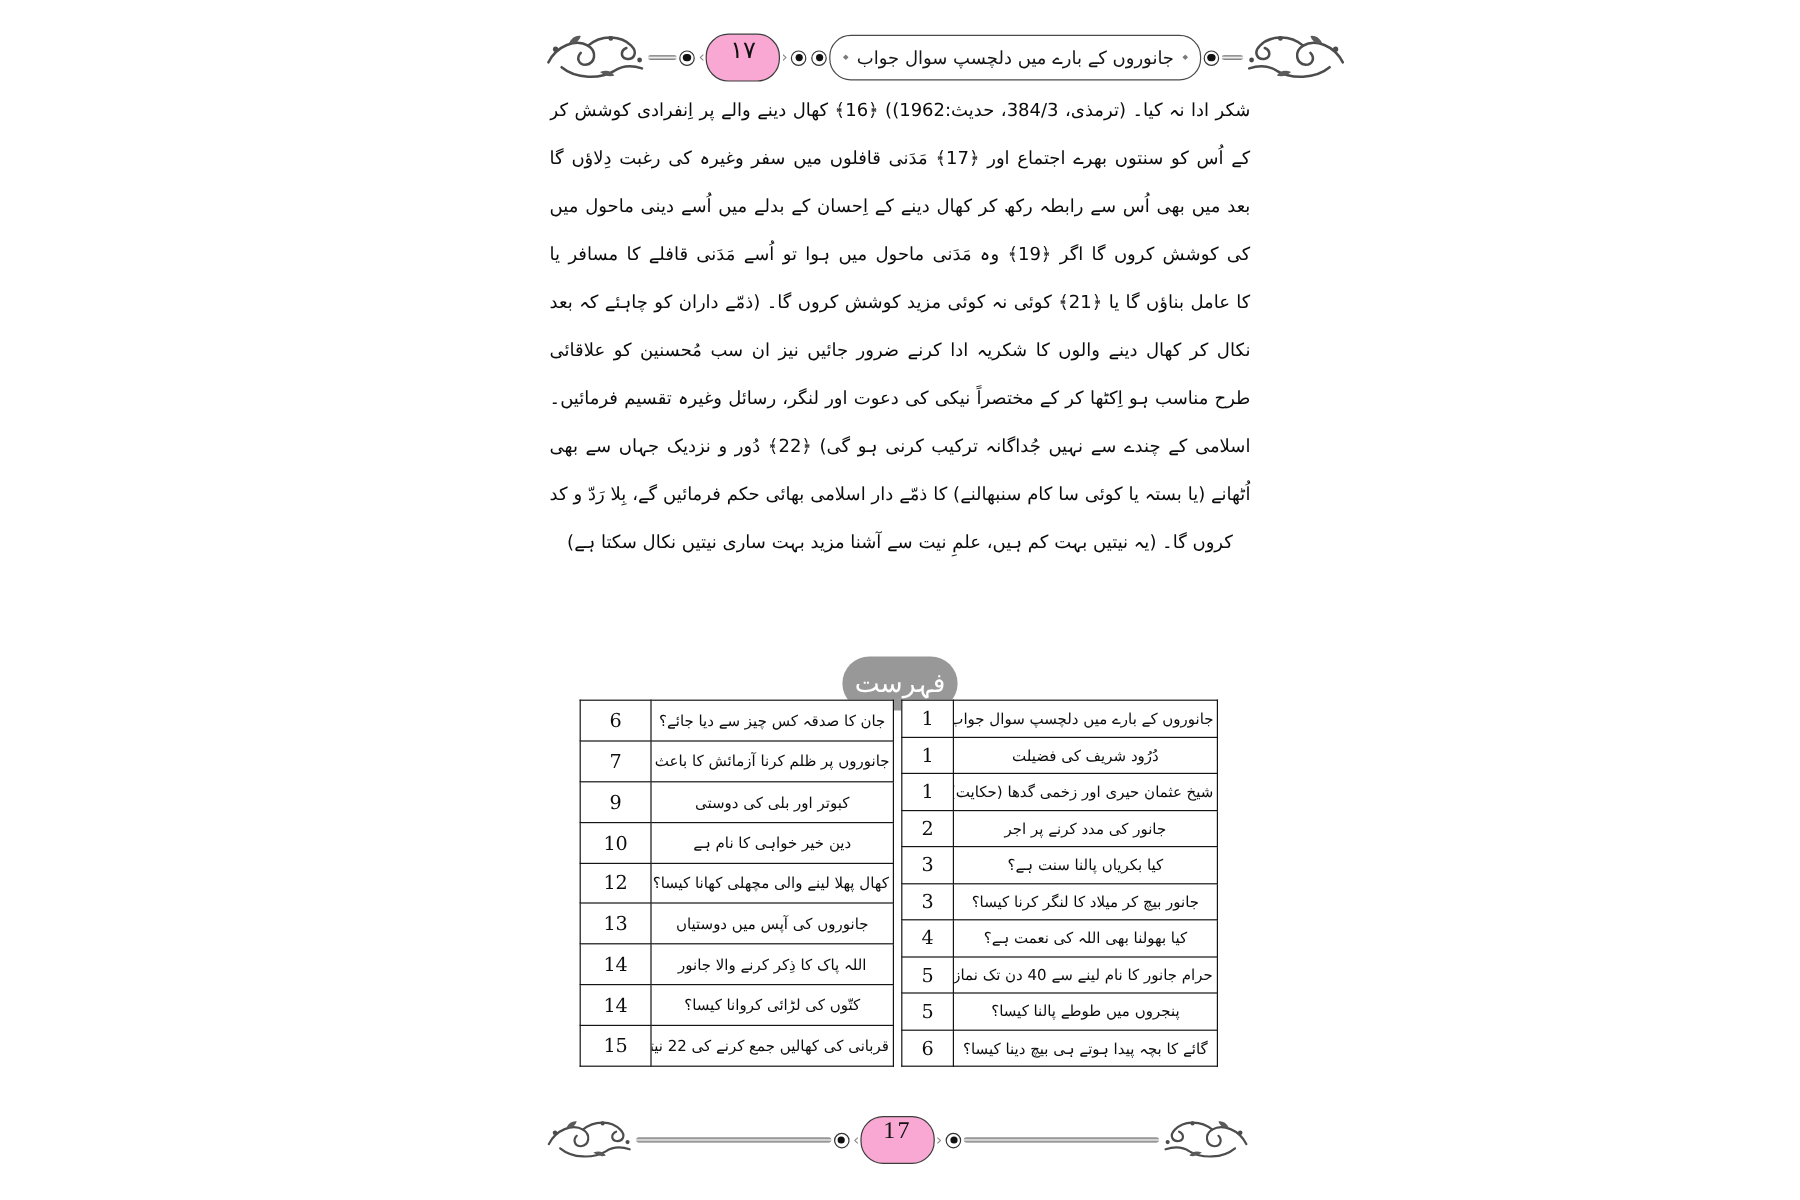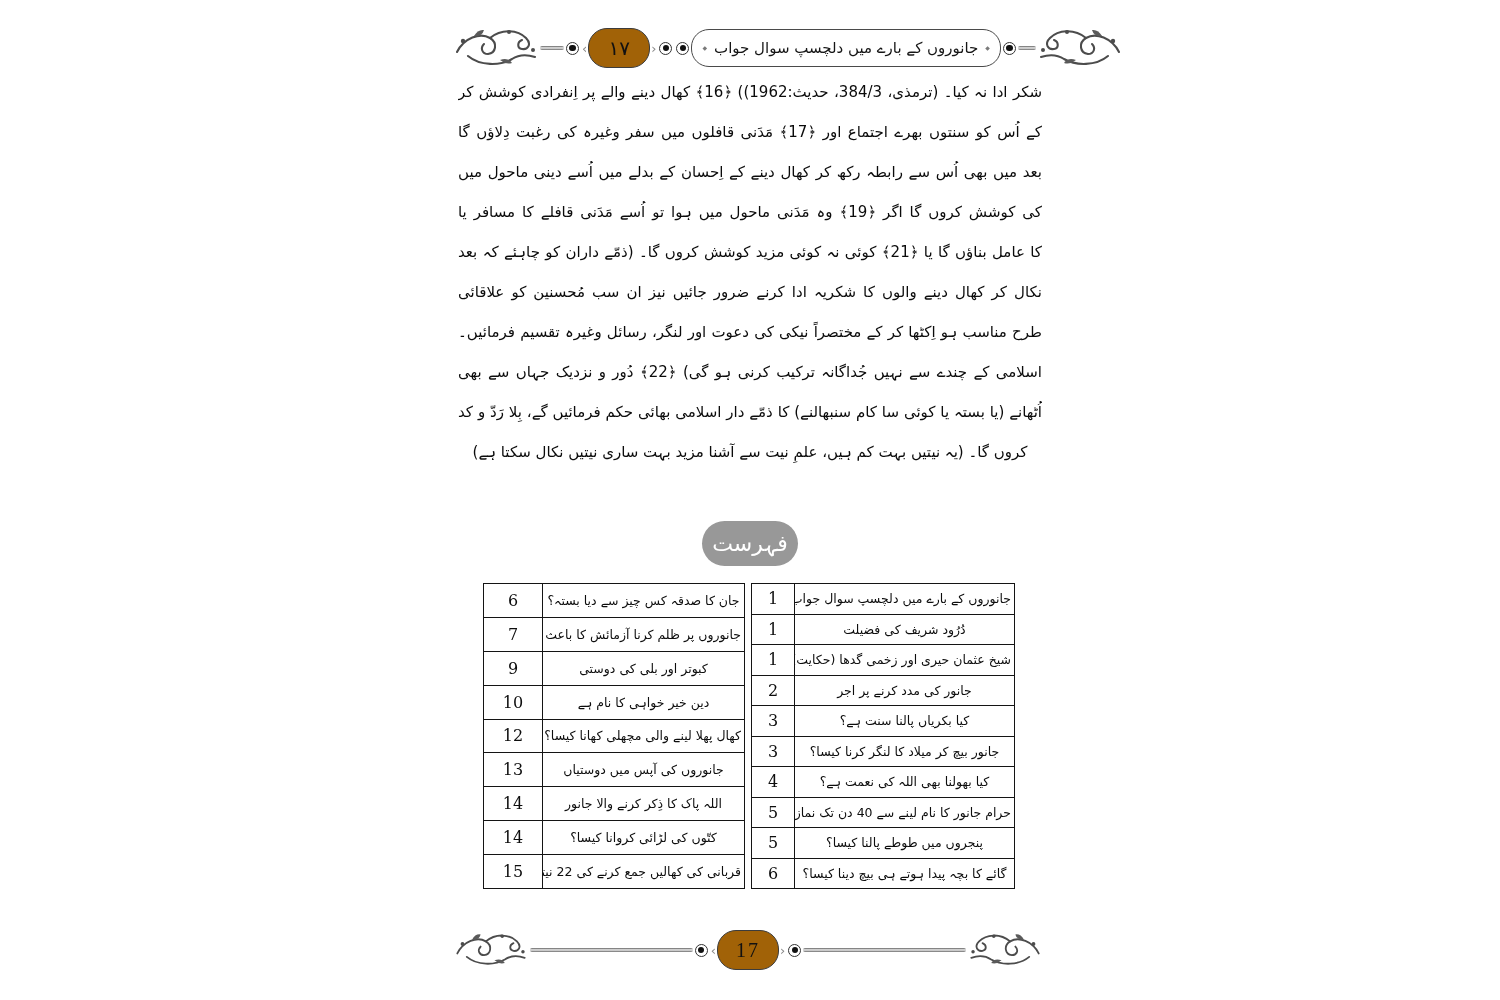--- a/index.html
+++ b/index.html
@@ -12,36 +12,36 @@
   .band.footer{top:926px;height:48px;}
   .orn{flex:none;}
   .orn.flip{transform:scaleX(-1);}
   .rule{height:4px;background:linear-gradient(180deg,#5f5f5f,#eee 48%,#6a6a6a);border-radius:2px;flex:none;}
   .rule.grow{flex:1;}
   .node{flex:none;width:11px;height:11px;border:1.6px solid #333;border-radius:50%;
         background:#fff;position:relative;margin:0 2px;}
   .node::after{content:"";position:absolute;inset:2.4px;border-radius:50%;background:#111;}
   .tick{flex:none;color:#888;font-size:13px;line-height:1;margin:0 1px;}
   .oval-num{flex:none;min-width:60px;height:38px;border:1.7px solid #3c3c3c;border-radius:19px;
-        display:flex;align-items:center;justify-content:center;background:#a16207;}
+        display:flex;justify-content:center;background:#f9a8d4;}
   .oval-num.urdu{font-size:20px;}
   .oval-num.western{font-family:Liberation Serif, serif;font-size:20px;letter-spacing:2px;}
   .cartouche{flex:none;height:36px;border:1.5px solid #4a4a4a;border-radius:18px;background:#fff;
         display:flex;align-items:center;gap:7px;padding:0 10px;}
   .cartouche .title{direction:rtl;font-size:15px;white-space:nowrap;color:#151515;}
   .tip{color:#7a7a7a;font-size:6px;line-height:1;}
 
   
   .body-text{position:absolute;left:458px;top:72px;width:584px;direction:rtl;}
   .body-line{height:40px;line-height:40px;font-size:15px;text-align:justify;text-align-last:justify;
         overflow:hidden;color:#0b0b0b;}
   .body-line.last{text-align-last:center;}
 
   
-  .toc-badge{position:absolute;left:702px;top:521px;width:96px;height:45px;border-radius:23px;
+  .toc-badge{position:absolute;left:702px;top:547px;width:96px;height:45px;border-radius:23px;
         background:#989898;color:#fff;display:flex;align-items:center;justify-content:center;
         direction:rtl;font-size:22px;}
 
   
   .toc{position:absolute;left:483px;top:583px;width:532px;display:flex;gap:6px;}
   table.toc-t{border-collapse:collapse;table-layout:fixed;background:#fff;}
   table.toc-left{width:262px;}
   table.toc-right{width:264px;}
   table.toc-t td{border:1.6px solid #141414;height:29.5px;padding:0 3px;overflow:hidden;}
   td.num{font-family:"DejaVu Serif",serif;font-size:16px;text-align:center;color:#0d0d0d;}
@@ -111,21 +111,21 @@
   <div class="toc-badge">
     <span>فہرست</span>
   </div>
 
   <div class="toc">
 
     <table class="toc-t toc-left">
       <tbody>
         <tr>
             <td class="num">6</td>
-            <td class="ttl">جان کا صدقہ کس چیز سے دیا بستہ؟</td>
+            <td class="ttl">جان کا صدقہ کس چیز سے دیا جائے؟</td>
           </tr>
         <tr>
             <td class="num">7</td>
             <td class="ttl">جانوروں پر ظلم کرنا آزمائش کا باعث بن سکتا ہے!</td>
           </tr>
         <tr>
             <td class="num">9</td>
             <td class="ttl">کبوتر اور بلی کی دوستی</td>
           </tr>
         <tr>

